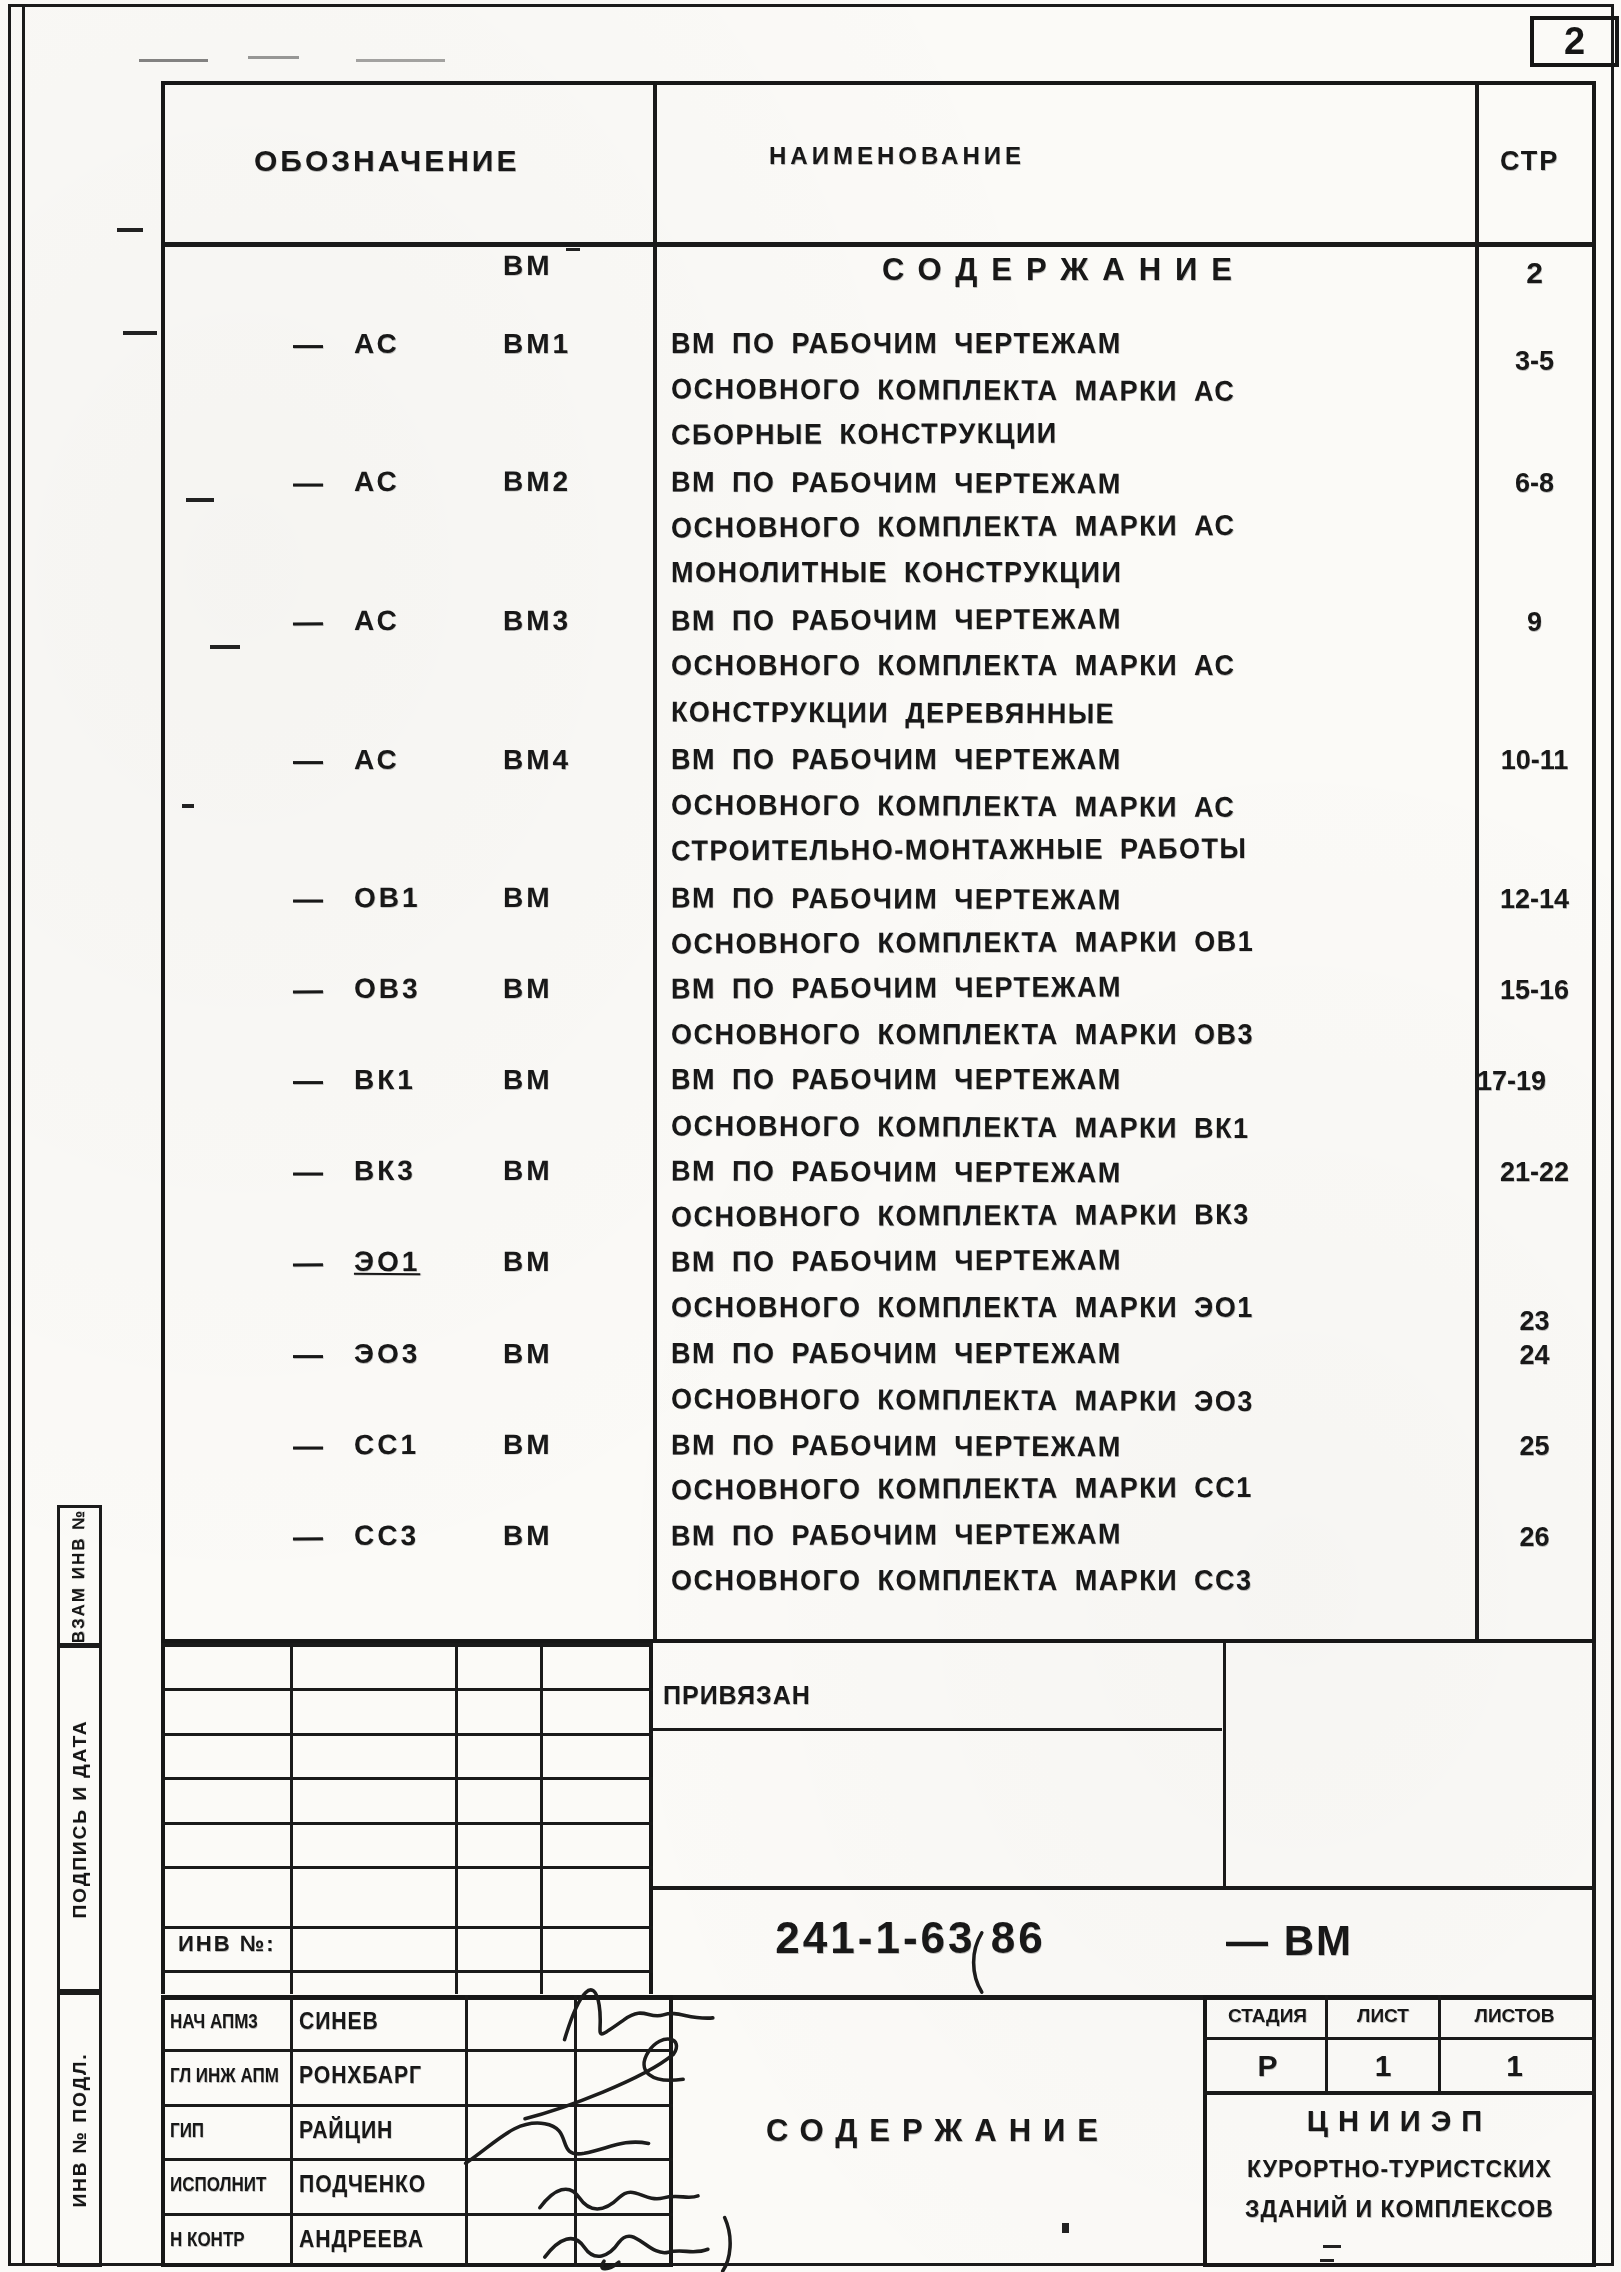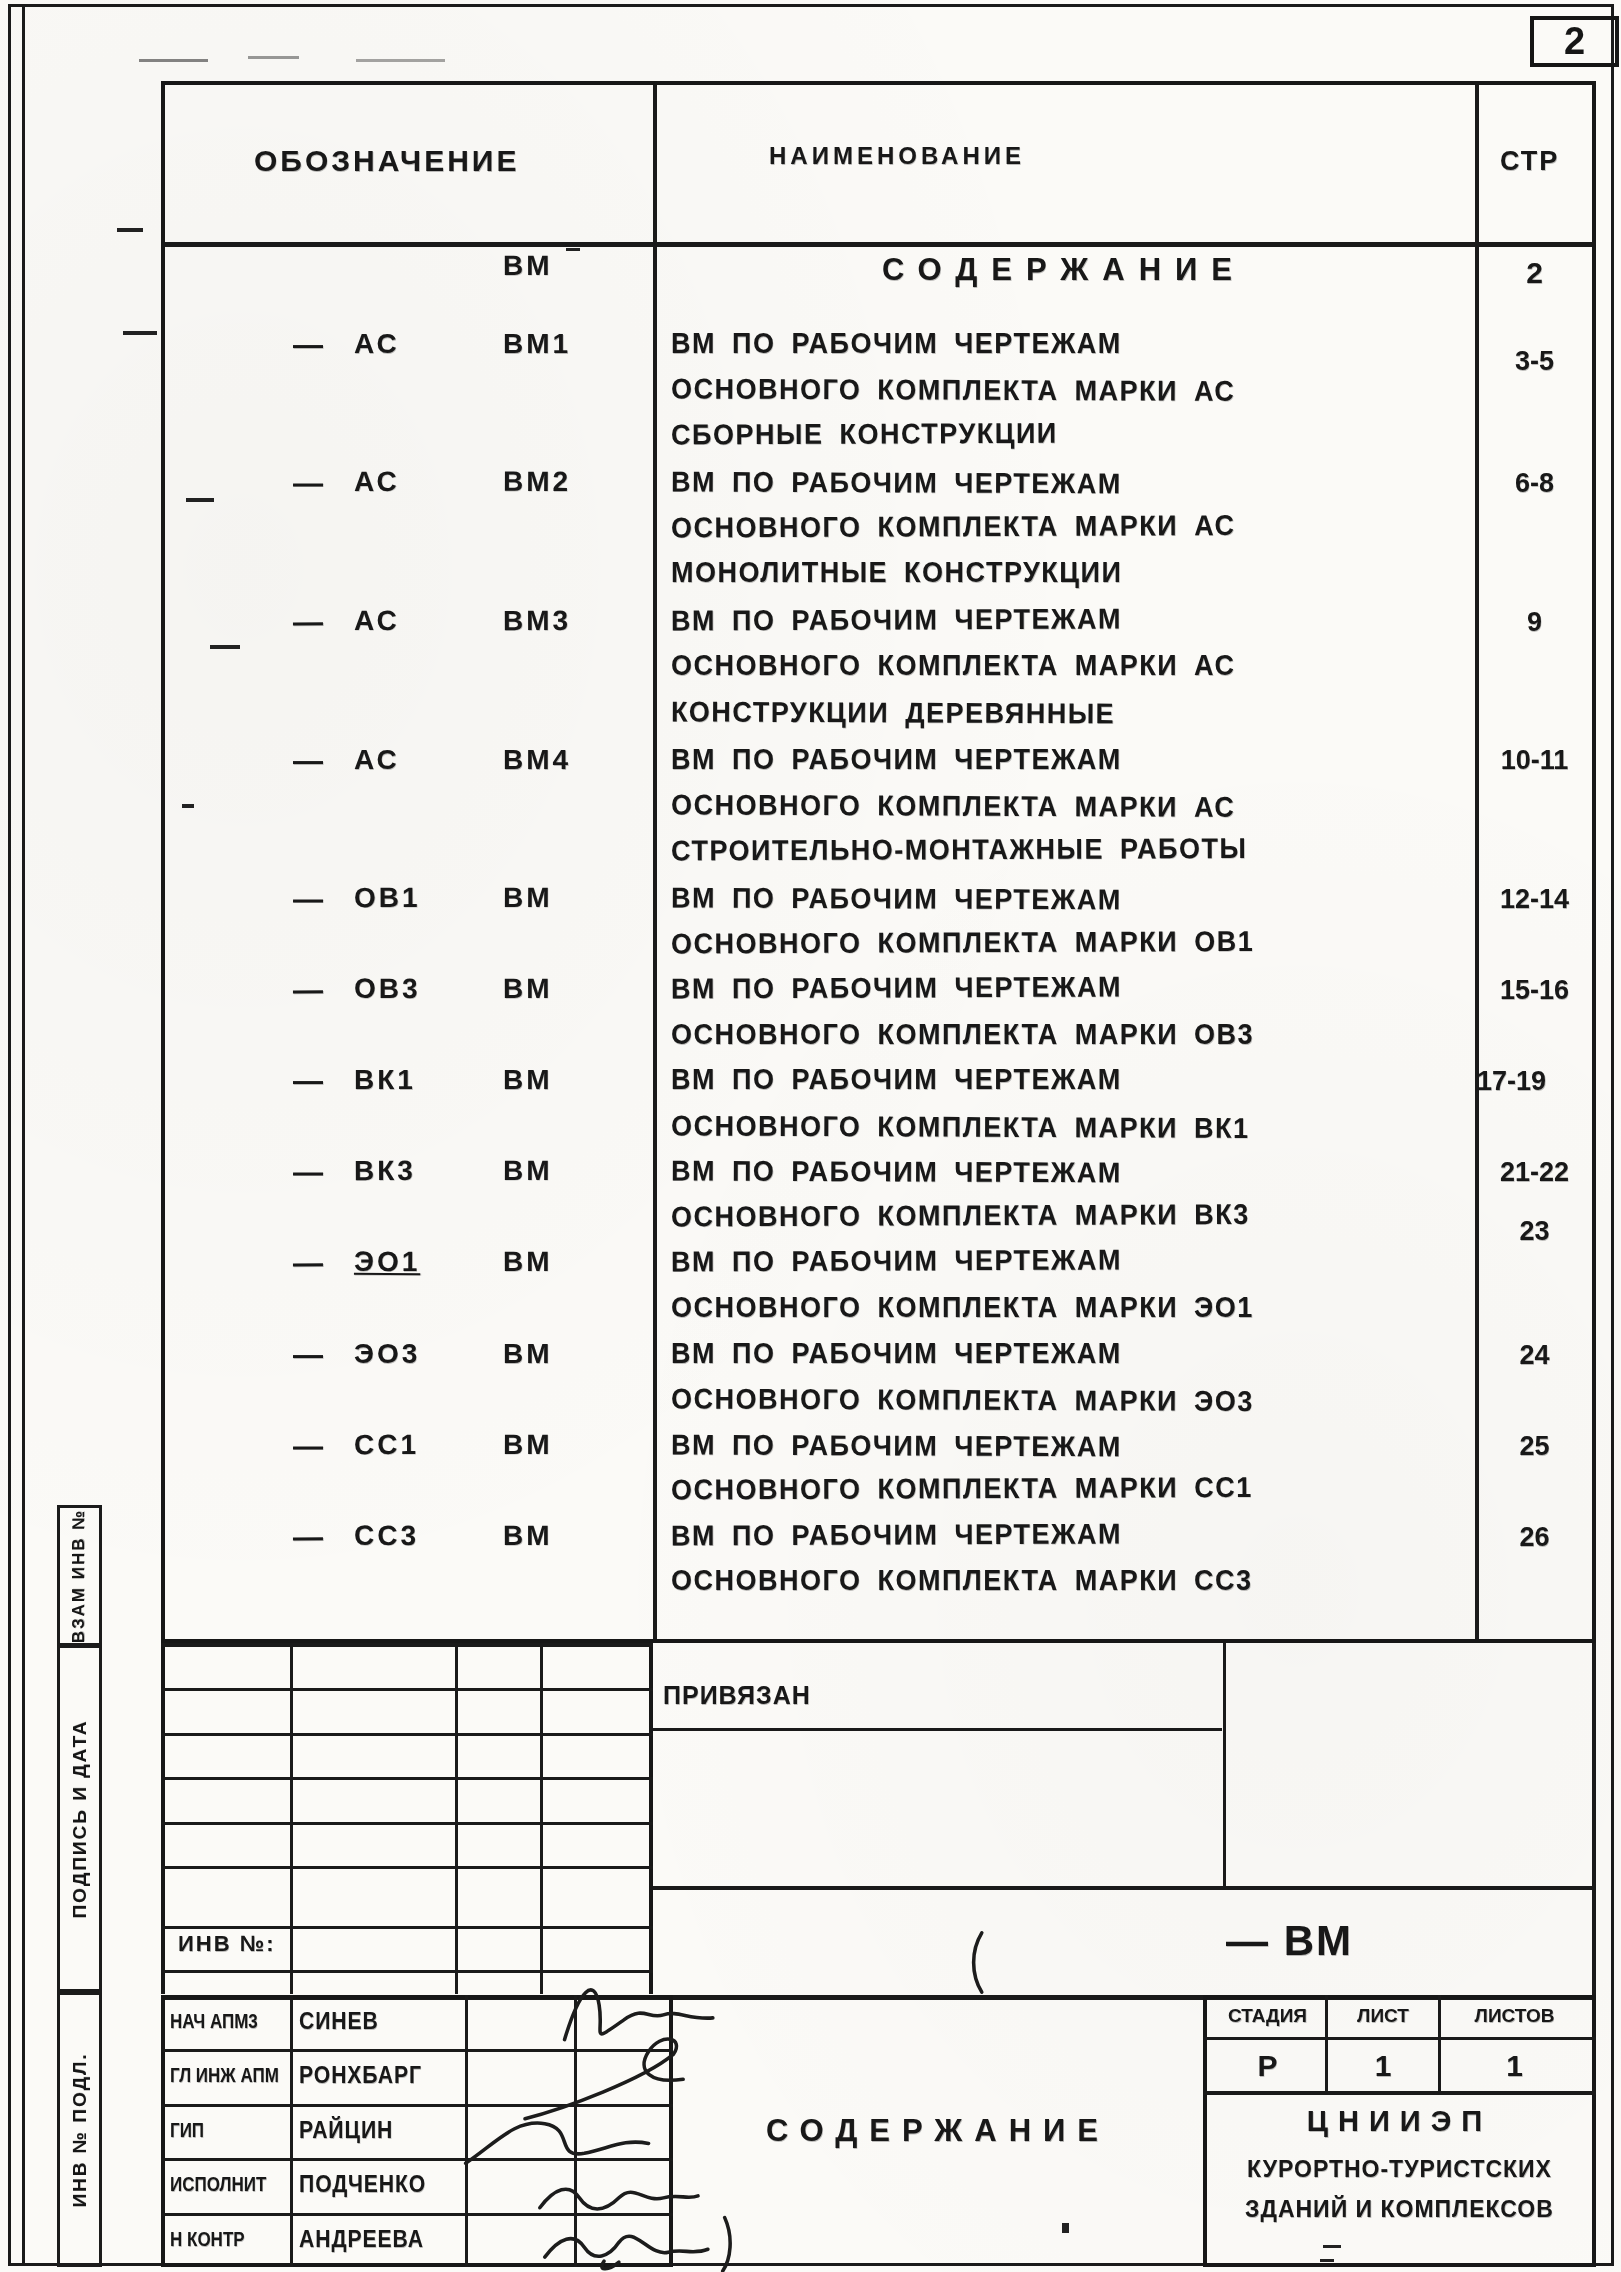--- a/index.html
+++ b/index.html
@@ -109,21 +109,21 @@
       <div class="txt" style="left: 354px; top: 1155px; font-size: 28px; letter-spacing: 3px; transform: rotate(-0.25deg);">ВК3</div>
       <div class="txt" style="left: 503px; top: 1155px; font-size: 28px; letter-spacing: 3px; transform: rotate(0.25deg);">ВМ</div>
       <div class="txt" style="left: 671px; top: 1155px; font-size: 27px; letter-spacing: 1.5px; word-spacing: 7px; transform: rotate(0.25deg) scaleY(1.06); transform-origin: left top;">ВМ ПО РАБОЧИМ ЧЕРТЕЖАМ</div>
       <div class="txt" style="left: 671px; top: 1201px; font-size: 27px; letter-spacing: 1.5px; word-spacing: 7px; transform: rotate(-0.25deg) scaleY(1.06); transform-origin: left top;">ОСНОВНОГО КОМПЛЕКТА МАРКИ ВК3</div>
       <div class="txt" style="left: 1477px; top: 1157px; width: 115px; text-align: center; font-size: 27px;">21-22</div>
       <div class="txt" style="left: 293px; top: 1246px; font-size: 30px; transform: rotate(-0.25deg);">—</div>
       <div class="txt" style="left: 354px; top: 1246px; font-size: 28px; letter-spacing: 3px; transform: rotate(0.25deg); text-decoration: underline;">ЭО1</div>
       <div class="txt" style="left: 503px; top: 1246px; font-size: 28px; letter-spacing: 3px; transform: rotate(-0.25deg);">ВМ</div>
       <div class="txt" style="left: 671px; top: 1246px; font-size: 27px; letter-spacing: 1.5px; word-spacing: 7px; transform: rotate(-0.25deg) scaleY(1.06); transform-origin: left top;">ВМ ПО РАБОЧИМ ЧЕРТЕЖАМ</div>
       <div class="txt" style="left: 671px; top: 1292px; font-size: 27px; letter-spacing: 1.5px; word-spacing: 7px; transform: rotate(0deg) scaleY(1.06); transform-origin: left top;">ОСНОВНОГО КОМПЛЕКТА МАРКИ ЭО1</div>
-      <div class="txt" style="left: 1477px; top: 1216px; width: 115px; text-align: center; font-size: 27px;">23</div>
+      <div class="txt" style="left: 1477px; top: 1306px; width: 115px; text-align: center; font-size: 27px;">23</div>
       <div class="txt" style="left: 293px; top: 1338px; font-size: 30px; transform: rotate(0deg);">—</div>
       <div class="txt" style="left: 354px; top: 1338px; font-size: 28px; letter-spacing: 3px; transform: rotate(0deg);">ЭО3</div>
       <div class="txt" style="left: 503px; top: 1338px; font-size: 28px; letter-spacing: 3px; transform: rotate(0deg);">ВМ</div>
       <div class="txt" style="left: 671px; top: 1338px; font-size: 27px; letter-spacing: 1.5px; word-spacing: 7px; transform: rotate(0deg) scaleY(1.06); transform-origin: left top;">ВМ ПО РАБОЧИМ ЧЕРТЕЖАМ</div>
       <div class="txt" style="left: 671px; top: 1383px; font-size: 27px; letter-spacing: 1.5px; word-spacing: 7px; transform: rotate(0.25deg) scaleY(1.06); transform-origin: left top;">ОСНОВНОГО КОМПЛЕКТА МАРКИ ЭО3</div>
       <div class="txt" style="left: 1477px; top: 1340px; width: 115px; text-align: center; font-size: 27px;">24</div>
       <div class="txt" style="left: 293px; top: 1429px; font-size: 30px; transform: rotate(0.25deg);">—</div>
       <div class="txt" style="left: 354px; top: 1429px; font-size: 28px; letter-spacing: 3px; transform: rotate(-0.25deg);">СС1</div>
       <div class="txt" style="left: 503px; top: 1429px; font-size: 28px; letter-spacing: 3px; transform: rotate(0.25deg);">ВМ</div>
       <div class="txt" style="left: 671px; top: 1429px; font-size: 27px; letter-spacing: 1.5px; word-spacing: 7px; transform: rotate(0.25deg) scaleY(1.06); transform-origin: left top;">ВМ ПО РАБОЧИМ ЧЕРТЕЖАМ</div>
@@ -172,20 +172,21 @@
   <div class="hline" style="left:161px;top:1926px;width:492px;height:3px;"></div>
   <div class="hline" style="left:161px;top:1970px;width:492px;height:3px;"></div>
   <div class="txt" style="left:178px;top:1931px;font-size:22px;letter-spacing:2px;">ИНВ №:</div>
 
   <div class="txt" style="left:663px;top:1657px;font-size:25px;letter-spacing:1px;margin-top:24px;">ПРИВЯЗАН</div>
   <div class="hline" style="left:653px;top:1728px;width:569px;height:3px;"></div>
   <div class="vline" style="left:1223px;top:1643px;width:3px;height:246px;"></div>
   <div class="hline" style="left:653px;top:1886px;width:943px;height:4px;"></div>
   <div class="vline" style="left:1592px;top:1643px;width:4px;height:624px;"></div>
 
+  <div class="txt" style="left:683px;top:1913px;width:455px;text-align:center;font-size:44px;letter-spacing:3px;">241-1-63 86</div>
   <div class="txt" style="left:1226px;top:1917px;font-size:42px;letter-spacing:2px;">— ВМ</div>
   <div class="hline" style="left:161px;top:1995px;width:1435px;height:5px;"></div>
 
   <div class="cell" style="left:161px;top:1995px;width:512px;height:272px;border:4px solid #171717;"></div>
   <div class="vline" style="left:290px;top:1995px;width:3px;height:272px;"></div>
   <div class="vline" style="left:465px;top:1995px;width:3px;height:272px;"></div>
   <div class="vline" style="left:574px;top:1995px;width:3px;height:272px;"></div>
   <div id="sig-rows">
       <div class="txt" style="left: 170px; top: 2010px; width: 119px; font-size: 20px; transform: scaleX(0.85); transform-origin: left top;">НАЧ АПМ3</div>
       <div class="txt" style="left: 299px; top: 2008px; width: 163px; font-size: 23px; letter-spacing: 1px; transform: scaleX(0.92); transform-origin: left top;">СИНЕВ</div>

